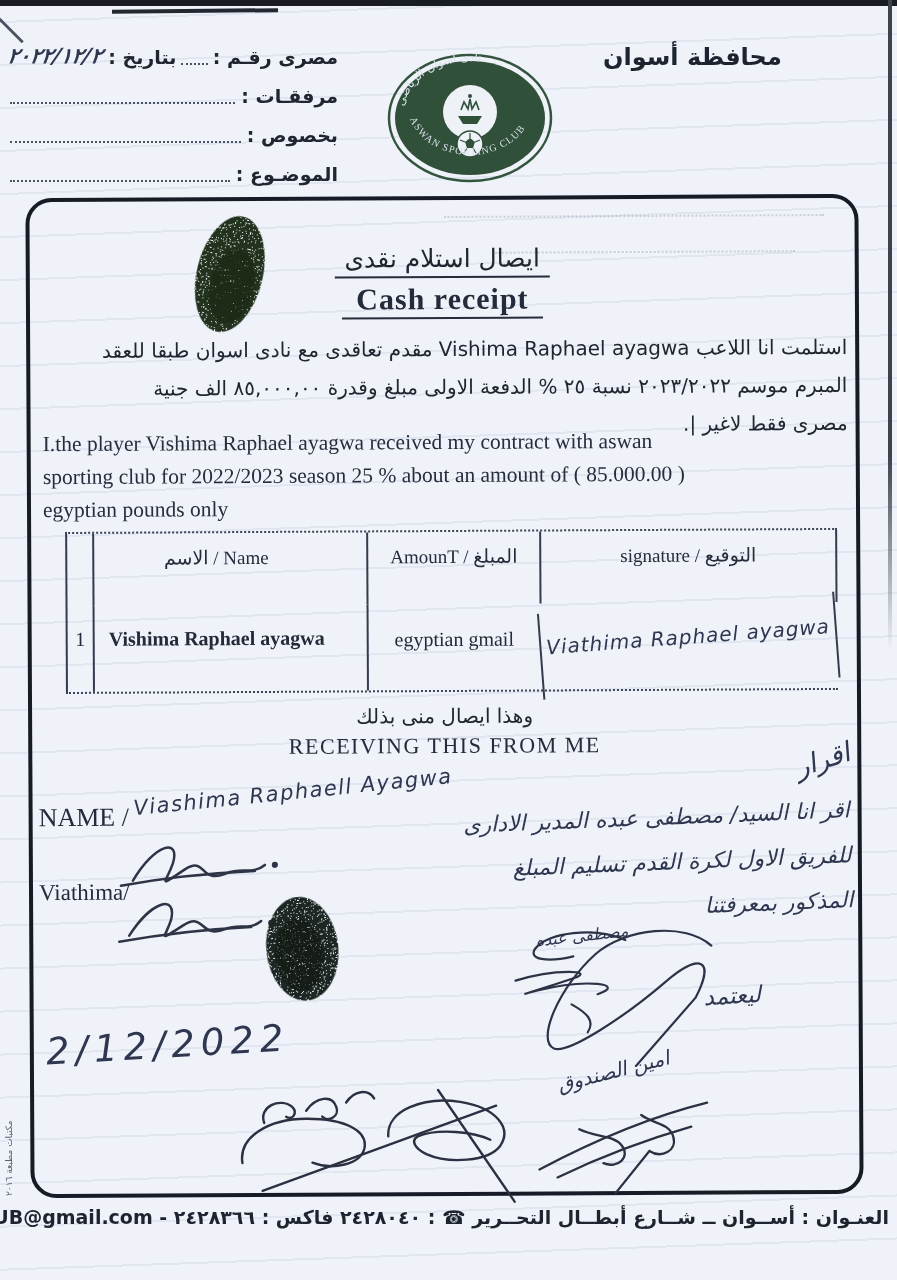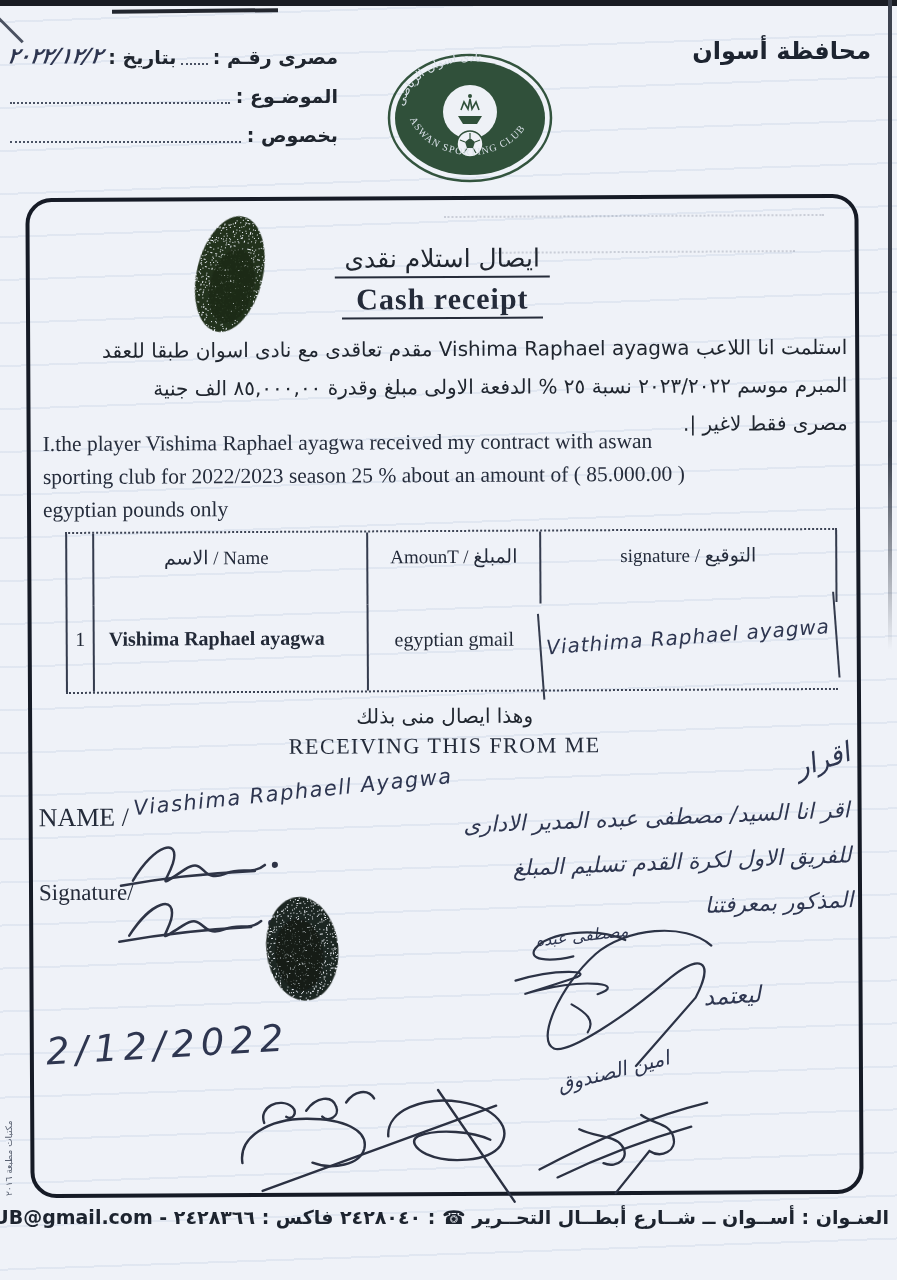--- a/index.html
+++ b/index.html
@@ -13,21 +13,21 @@
     color:#232a38;
   }
   .serif{font-family:"Liberation Serif","DejaVu Serif",serif;}
   .abs{position:absolute;}
   
   .scan-top{left:0;top:0;width:897px;height:6px;background:#191c23;}
   .scan-right{left:888px;top:0;width:4px;height:650px;background:linear-gradient(180deg,#3c424e 70%,rgba(60,66,78,0));}
   .scan-line-tl{left:112px;top:9px;width:166px;height:4px;background:#23272f;transform:rotate(-.6deg);}
   .scan-tick{left:-8px;top:28px;width:36px;height:3px;background:#4a5160;transform:rotate(45deg);}
   
-  .org{right:26px;top:32px;width:268px;text-align:right;font-weight:bold;
+  .org{right:26px;top:38px;width:268px;text-align:left;font-weight:bold;
        font-size:24px;line-height:39px;color:#1d2430;}
   .logo{left:385px;top:50px;}
   .hfields{left:8px;top:44px;width:330px;direction:rtl;}
   .hrow{display:flex;align-items:flex-end;margin-bottom:17px;font-weight:bold;font-size:19px;color:#20262f;}
   .hlabel{white-space:nowrap;}
   .hdots{border-bottom:2px dotted #4a5264;height:16px;}
   .hdots.grow{flex:1;margin:0 6px 3px 2px;}
   .hdots.w26{width:30px;margin:0 5px 3px 5px;}
   .hw{font-style:italic;color:#2e3650;}
   .hdate{font-size:21px;transform:skewX(-10deg);letter-spacing:2px;margin-right:6px;}
@@ -120,25 +120,29 @@
   </div>
 
   <div class="abs hfields">
     <div class="hrow">
       <span class="hlabel">مصرى رقـم :</span>
       <span class="hdots w26"></span>
       <span class="hlabel">بتاريخ :</span>
       <span class="hw hdate">٢٠٢٢/١٢/٢</span>
     </div>
     <div class="hrow">
+      <span class="hlabel">مرفقـات :</span>
+      <span class="hdots grow"></span>
+    </div>
+    <div class="hrow">
+      <span class="hlabel">بخصوص :</span>
+      <span class="hdots grow"></span>
+    </div>
+    <div class="hrow">
       <span class="hlabel">الموضـوع :</span>
-      <span class="hdots grow"></span>
-    </div>
-    <div class="hrow">
-      <span class="hlabel">بخصوص :</span>
       <span class="hdots grow"></span>
     </div>
   </div>
 
   <div class="abs box">
 
     <div class="abs ghost" style="right:30px;top:16px;width:380px"></div>
     <div class="abs ghost" style="right:60px;top:52px;width:300px"></div>
 
     <svg class="abs" style="left:157px;top:7px" width="86" height="132" viewBox="0 0 86 132">
@@ -182,21 +186,21 @@
 
     <div class="abs recv-ar">وهذا ايصال منى بذلك</div>
     <div class="abs recv-en serif">RECEIVING THIS FROM ME</div>
 
     <div class="abs hw iqrar">اقرار</div>
     <div class="abs hw name-hw">Viashima Raphaell Ayagwa</div>
     <div class="abs name-label serif">NAME /</div>
     <div class="abs hw note-hw">اقر انا السيد/ مصطفى عبده المدير الادارى
 للفريق الاول لكرة القدم تسليم المبلغ
 المذكور بمعرفتنا</div>
-    <div class="abs sig-label serif">Signature/</div>
+    <div class="abs sig-label serif">Viathima/</div>
 
     <svg class="abs" style="left:82px;top:634px" width="200" height="130" viewBox="0 0 200 130">
       <g fill="none" stroke="#2e3446" stroke-width="2.5" stroke-linecap="round">
         <path d="M18 45 C40 8 66 2 58 28 C52 46 40 54 70 34 C92 20 84 50 112 38 C126 32 138 40 150 30"></path>
         <path d="M6 50 C40 44 90 38 140 36"></path>
         <path d="M14 100 C36 66 62 58 56 84 C51 101 40 108 68 90 C90 76 84 104 110 94 C124 88 134 96 146 86"></path>
         <path d="M4 106 C40 100 88 94 136 92"></path>
         <circle cx="160" cy="30" r="1.8" fill="#2e3446"></circle>
         <circle cx="156" cy="88" r="1.8" fill="#2e3446"></circle>
       </g>

